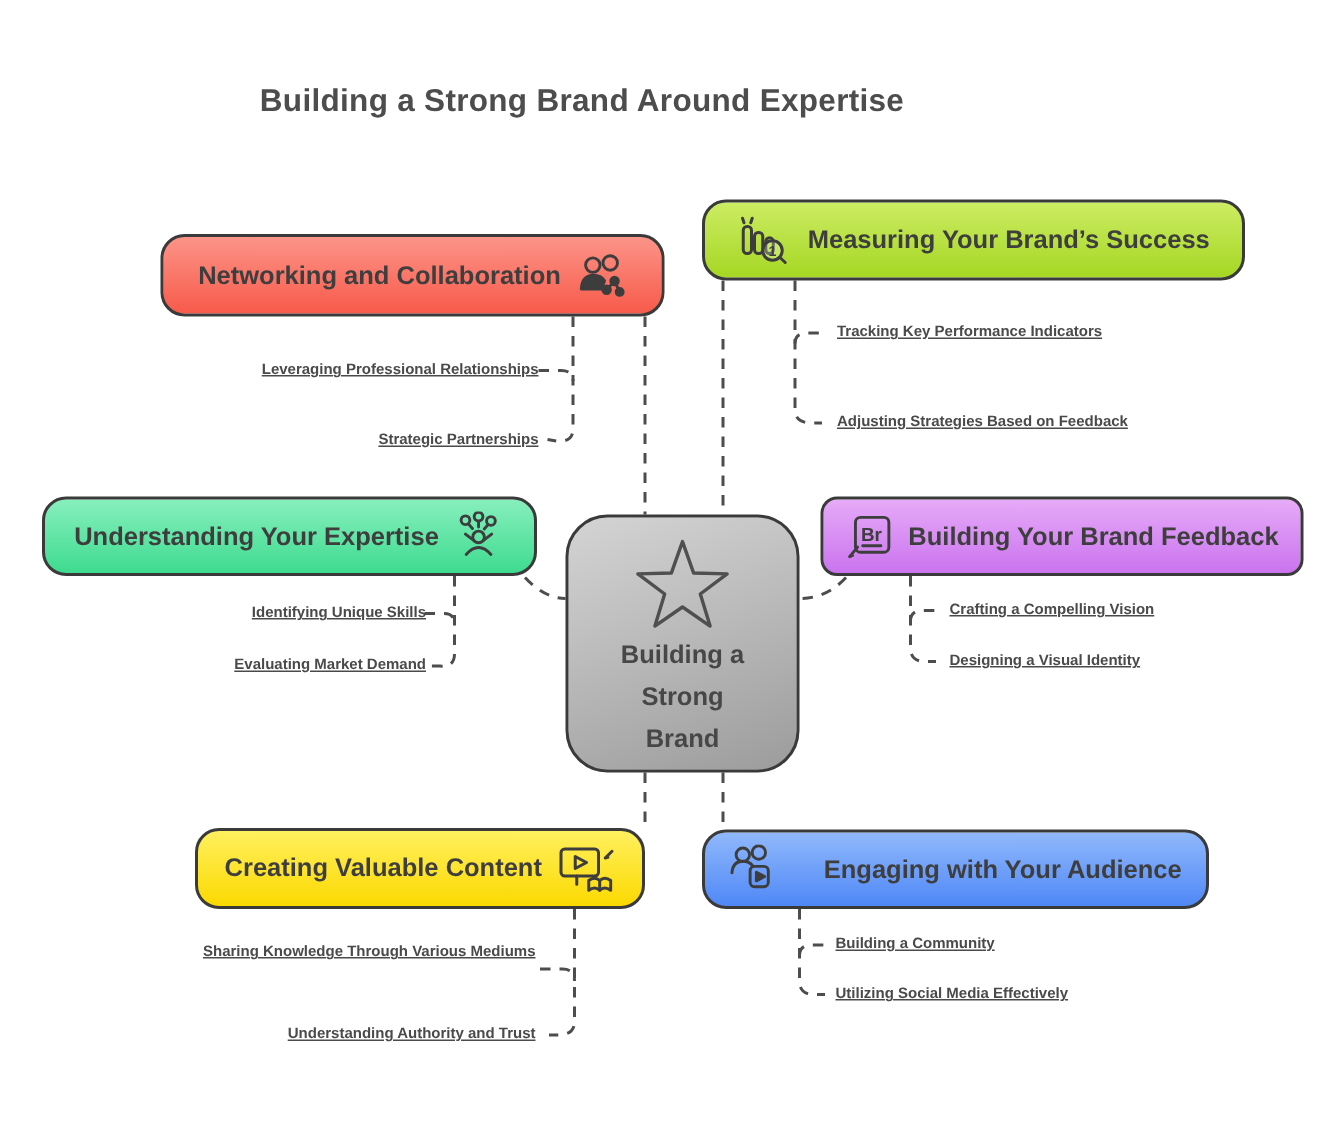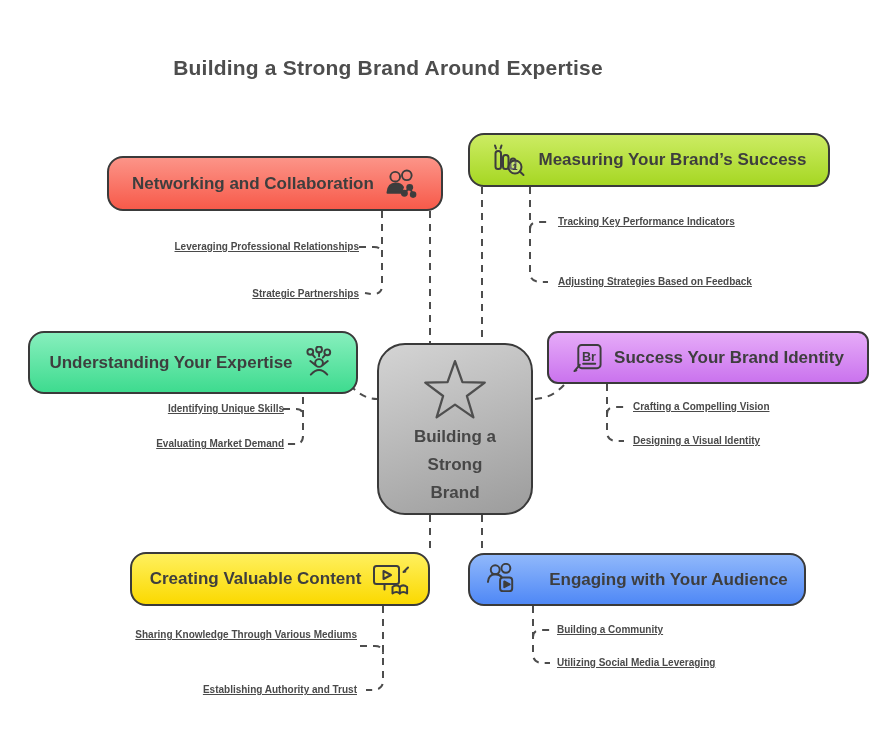--- a/index.html
+++ b/index.html
@@ -13,21 +13,21 @@
   }
   svg.connectors{position:absolute;left:0;top:0;width:894px;height:750px;}
   svg.connectors path{stroke:#4d4d4d;stroke-width:2;fill:none;stroke-dasharray:7 6;}
   .node{
     position:absolute;display:flex;align-items:center;justify-content:center;gap:11px;
     border:2.5px solid #3a3a3a;border-radius:16px;box-sizing:border-box;
     font-size:17px;font-weight:bold;color:#3e3e3e;white-space:nowrap;
   }
   .node-red   {left:107px;top:156px;width:336px;height:55px;background:linear-gradient(180deg,#fc9488 0%,#f75a4a 100%);}
   .node-lime  {left:468px;top:133px;width:362px;height:54px;background:linear-gradient(180deg,#ccec63 0%,#a6d723 100%);}
-  .node-mint  {left:28px; top:331px;width:330px;height:63px;background:linear-gradient(180deg,#87efbd 0%,#3edb8f 100%);justify-content:center;}
+  .node-mint  {left:28px; top:331px;width:330px;height:53px;background:linear-gradient(180deg,#87efbd 0%,#3edb8f 100%);justify-content:center;}
   .node-purple{left:547px;top:331px;width:322px;height:53px;background:linear-gradient(180deg,#e6abf8 0%,#ca73ee 100%);border-radius:11px;}
   .node-yellow{left:130px;top:552px;width:300px;height:54px;background:linear-gradient(180deg,#fff05e 0%,#fbd900 100%);}
   .node-blue  {left:468px;top:553px;width:338px;height:53px;background:linear-gradient(180deg,#90b8fb 0%,#4f88f6 100%);gap:30px;}
   .center-node{
     left:377px;top:343px;width:156px;height:172px;border-radius:28px;
     background:linear-gradient(160deg,#d4d4d4 0%,#9c9c9c 100%);
     flex-direction:column;gap:4px;padding-top:6px;
     font-size:17px;color:#474747;white-space:normal;text-align:center;line-height:1.42;
   }
   .node svg.icon{flex:0 0 auto;display:block;}
@@ -113,21 +113,21 @@
     </svg>
   </div>
 
   <div class="node node-purple">
     <svg class="icon" width="31" height="31" viewBox="0 0 32 32" fill="none" stroke="#3d3d3d" stroke-width="2" stroke-linecap="round" stroke-linejoin="round">
       <rect x="6.5" y="3" width="23" height="24" rx="3.5"></rect>
       <text x="17.5" y="19.5" font-size="13" font-weight="bold" fill="#3d3d3d" stroke="none" text-anchor="middle">Br</text>
       <path d="M11.5 22.5 L24 22.5"></path>
       <path d="M2.5 30 L8 23.5 M2.5 30 l2-0.8"></path>
     </svg>
-    <span>Success Your Brand Identity</span>
+    <span>Building Your Brand Feedback</span>
   </div>
 
   <div class="node node-yellow">
     <span>Creating Valuable Content</span>
     <svg class="icon" width="38" height="32" viewBox="0 0 38 32" fill="none" stroke="#3d3d3d" stroke-width="2" stroke-linecap="round" stroke-linejoin="round">
       <rect x="2" y="3" width="25" height="18" rx="2.5"></rect>
       <path d="M11.5 8 v8 l7.5-4 z"></path>
       <path d="M12.5 21 v5.5"></path>
       <path d="M31.5 9 l4.5-4.5 M31.5 9 l1.8-0.4"></path>
       <path d="M20.5 24 c2.5-2 5.3-2 7.3 0 c2-2 4.8-2 7.3 0 v6.5 c-2.5-1.8-5.3-1.8-7.3 0 c-2-1.8-4.8-1.8-7.3 0 z"></path>
@@ -161,18 +161,18 @@
   <div class="sub-label" style="left:558px;top:213px;">Tracking Key Performance Indicators</div>
   <div class="sub-label" style="left:558px;top:273px;">Adjusting Strategies Based on Feedback</div>
 
   <div class="sub-label right-align" style="right:610px;top:400px;">Identifying Unique Skills</div>
   <div class="sub-label right-align" style="right:610px;top:435px;">Evaluating Market Demand</div>
 
   <div class="sub-label" style="left:633px;top:398px;">Crafting a Compelling Vision</div>
   <div class="sub-label" style="left:633px;top:432px;">Designing a Visual Identity</div>
 
   <div class="sub-label right-align wrap" style="right:537px;top:626px;">Sharing Knowledge Through Various Mediums</div>
-  <div class="sub-label right-align" style="right:537px;top:681px;">Establishing Authority and Trust</div>
+  <div class="sub-label right-align" style="right:537px;top:681px;">Understanding Authority and Trust</div>
 
   <div class="sub-label" style="left:557px;top:621px;">Building a Community</div>
-  <div class="sub-label" style="left:557px;top:654px;">Utilizing Social Media Leveraging</div>
+  <div class="sub-label" style="left:557px;top:654px;">Utilizing Social Media Effectively</div>
 
 </div>
 
 </body></html>

